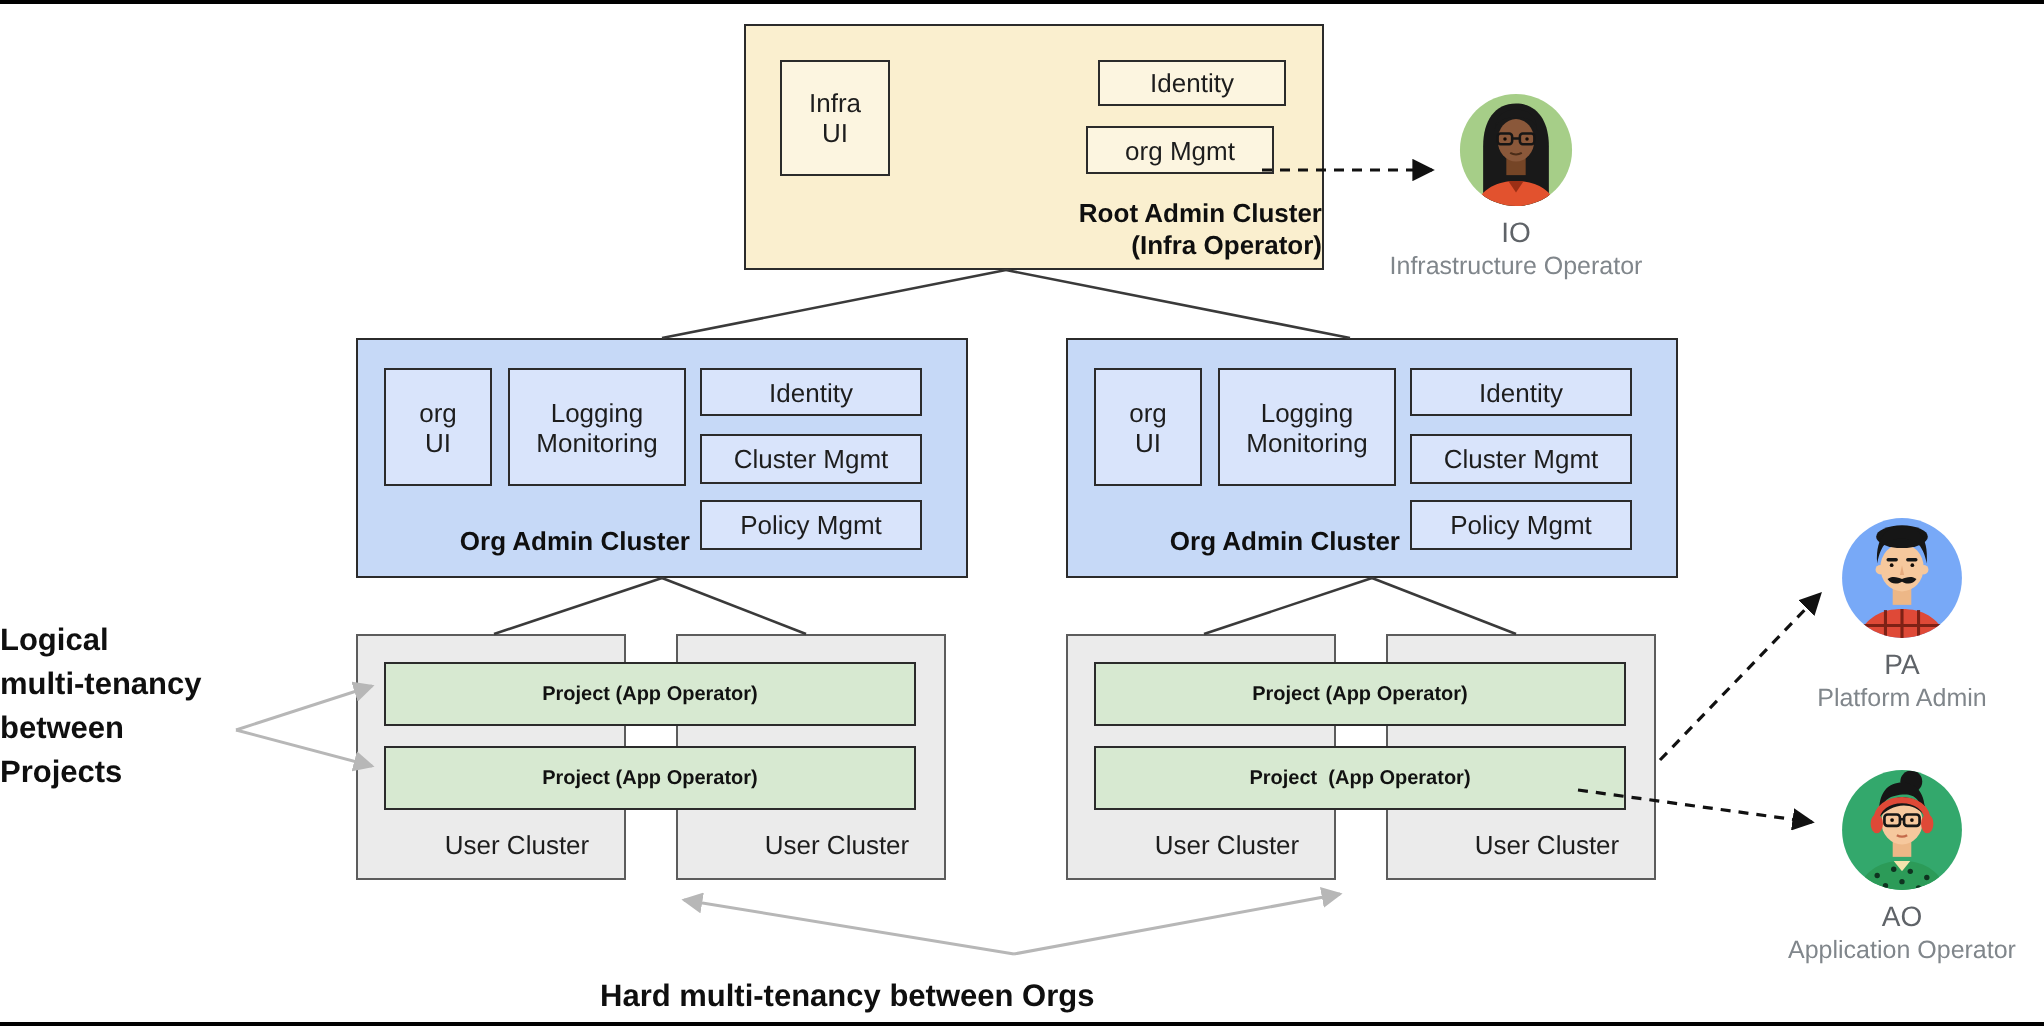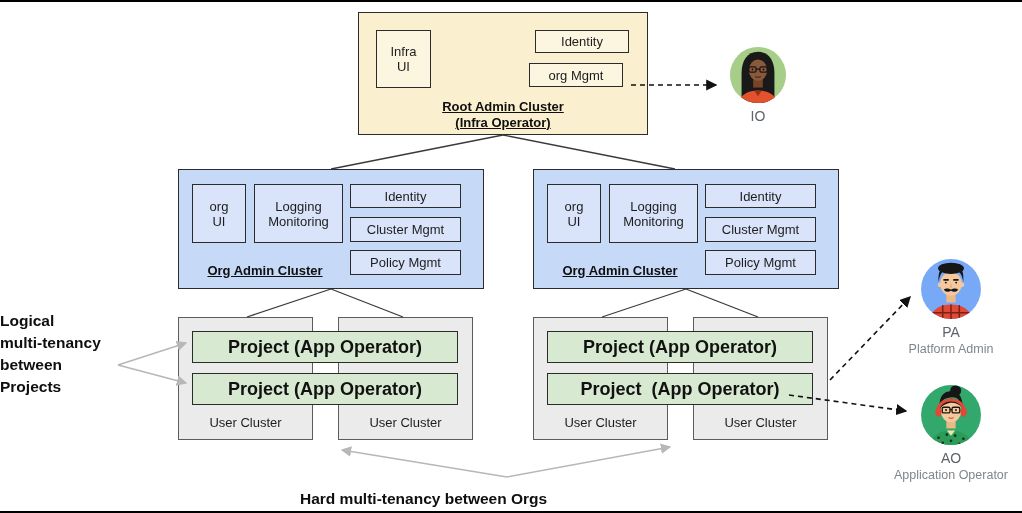--- a/index.html
+++ b/index.html
@@ -3,39 +3,39 @@
 <meta charset="utf-8">
 <style>
   html,body{margin:0;padding:0;background:#fff;}
   .stage{
     position:relative; width:1022px; height:513px; background:#ffffff;
     font-family:"Liberation Sans", sans-serif; overflow:hidden;
     box-sizing:border-box; border-top:2px solid #000; border-bottom:2px solid #000;
   }
   .abs{position:absolute; box-sizing:border-box;}
   .cluster{position:absolute; box-sizing:border-box; border:1.6px solid #2b2b2b;}
-  .root{background:#faefcf;}
+  .root{background:#faefcf;margin-left:14px;}
   .org{background:#c6d9f7;padding-left:39px;}
   .ibox{
     position:absolute; box-sizing:border-box; border:1.4px solid #2b2b2b;
     display:flex; align-items:center; justify-content:center; text-align:center;
     font-size:13px; line-height:15px; color:#1d1d1d; white-space:pre-line;
   }
   .root .ibox{background:#fcf5e0;}
   .org .ibox{background:#d9e4fb;}
   .cluster-title{
     position:absolute; font-weight:bold; font-size:13px; line-height:16px;
-    color:#0f0f0f; text-align:center; white-space:pre-line;text-decoration:underline;
+    color:#0f0f0f; text-align:right; white-space:pre-line;
   }
   .ucbox{position:absolute; box-sizing:border-box; background:#ebebeb; border:1.4px solid #5c5c5c;}
-  .uc-label{position:absolute; bottom:9px; left:0; width:100%; text-align:center; font-size:13px; color:#1d1d1d;}
+  .uc-label{position:absolute; bottom:9px; left:0; width:100%; text-align:center; font-size:13px; color:#1d1d1d;padding-left:13px;}
   .project{
     position:absolute; box-sizing:border-box; background:#d7e9d1; border:1.4px solid #2b2b2b;
     display:flex; align-items:center; justify-content:center;
-    font-size:18px; font-weight:bold; color:#111; white-space:pre;
+    font-size:10px; font-weight:bold; color:#111; white-space:pre;
   }
   .persona{position:absolute; width:160px; text-align:center;}
   .persona svg{display:block; margin:0 auto;}
   .p-code{margin-top:4px; font-size:14px; color:#5f6368;}
   .p-role{margin-top:2px; font-size:12.5px; color:#80868b;}
   .note{position:absolute; font-weight:bold; color:#0f0f0f; text-align:left;}
   .note-left{left:0; top:308px; width:127px; font-size:15.5px; line-height:22px; white-space:pre-line;}
   .note-bottom{left:300px; top:488px; width:400px; font-size:15.5px;}
   .overlay{position:absolute; left:0; top:0; width:1022px; height:513px; pointer-events:none;}
   .ln{stroke:#3a3a3a; stroke-width:1.3; fill:none;}
@@ -123,20 +123,21 @@
         <path d="M19 21 C19 12 24 9 30 9 C36 9 41 12 41 21 C41 15 36 13 30 13 C24 13 19 15 19 21 Z" fill="#191919"></path>
         <rect x="20.5" y="21.5" width="7.5" height="5.5" rx="1.5" fill="none" stroke="#161616" stroke-width="1.3"></rect>
         <rect x="32" y="21.5" width="7.5" height="5.5" rx="1.5" fill="none" stroke="#161616" stroke-width="1.3"></rect>
         <line x1="28" y1="24" x2="32" y2="24" stroke="#161616" stroke-width="1.3"></line>
         <circle cx="24.3" cy="24.3" r="0.9" fill="#120b07"></circle>
         <circle cx="35.7" cy="24.3" r="0.9" fill="#120b07"></circle>
         <path d="M27 31.5 Q30 33.2 33 31.5" stroke="#4a2c18" stroke-width="1.1" fill="none"></path>
       </g>
     </svg>
     <div class="p-code">IO</div>
+    <div class="p-role">Infrastructure Operator</div>
   </div>
 
   <div class="persona" style="left:871px; top:256px;">
     <svg width="62" height="62" viewBox="0 0 60 60">
       <defs>
           <clipPath id="clipPA">
             <circle cx="30" cy="30" r="29"></circle>
           </clipPath>
         </defs>
       <circle cx="30" cy="30" r="29" fill="#78a9f7"></circle>

